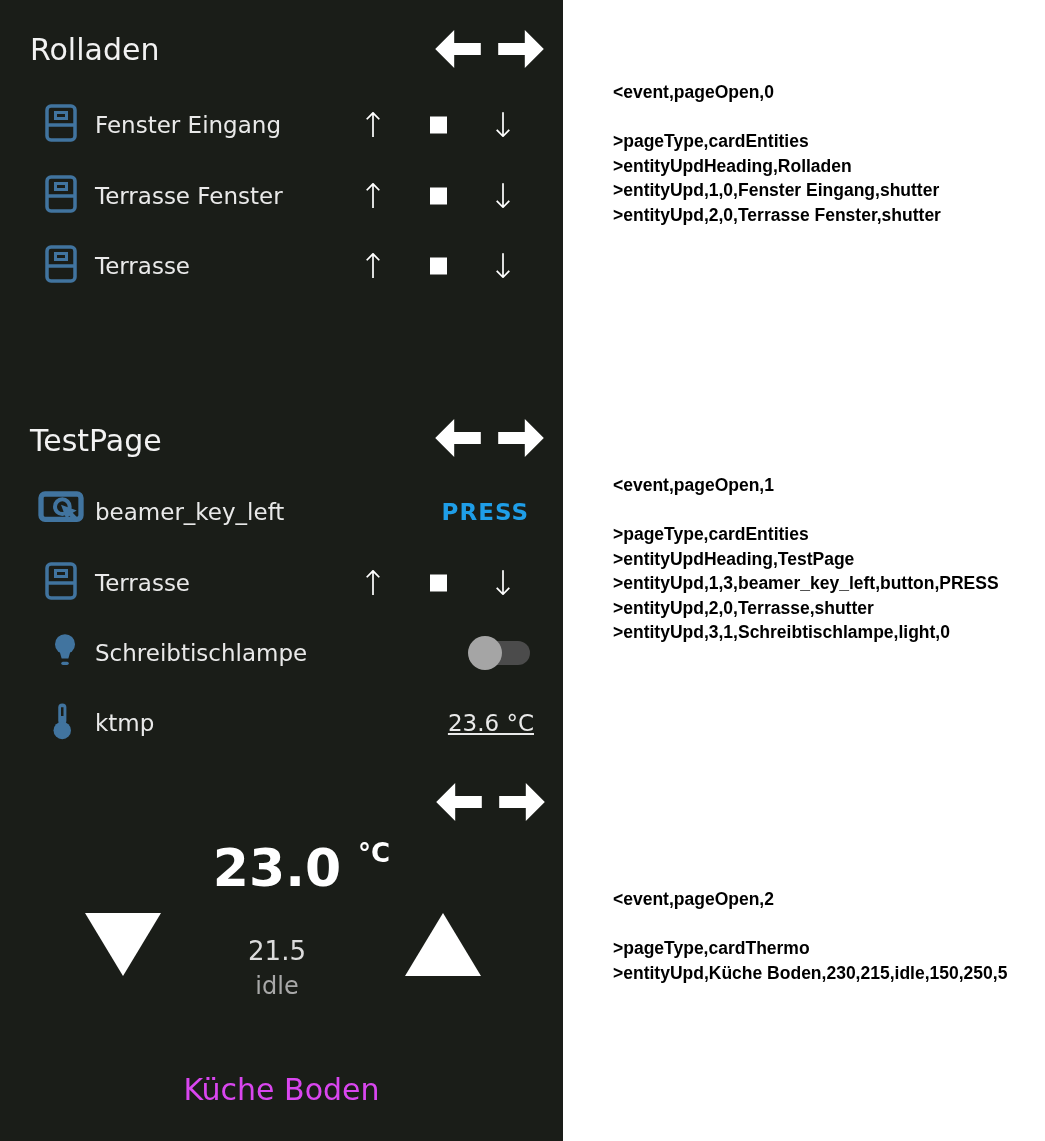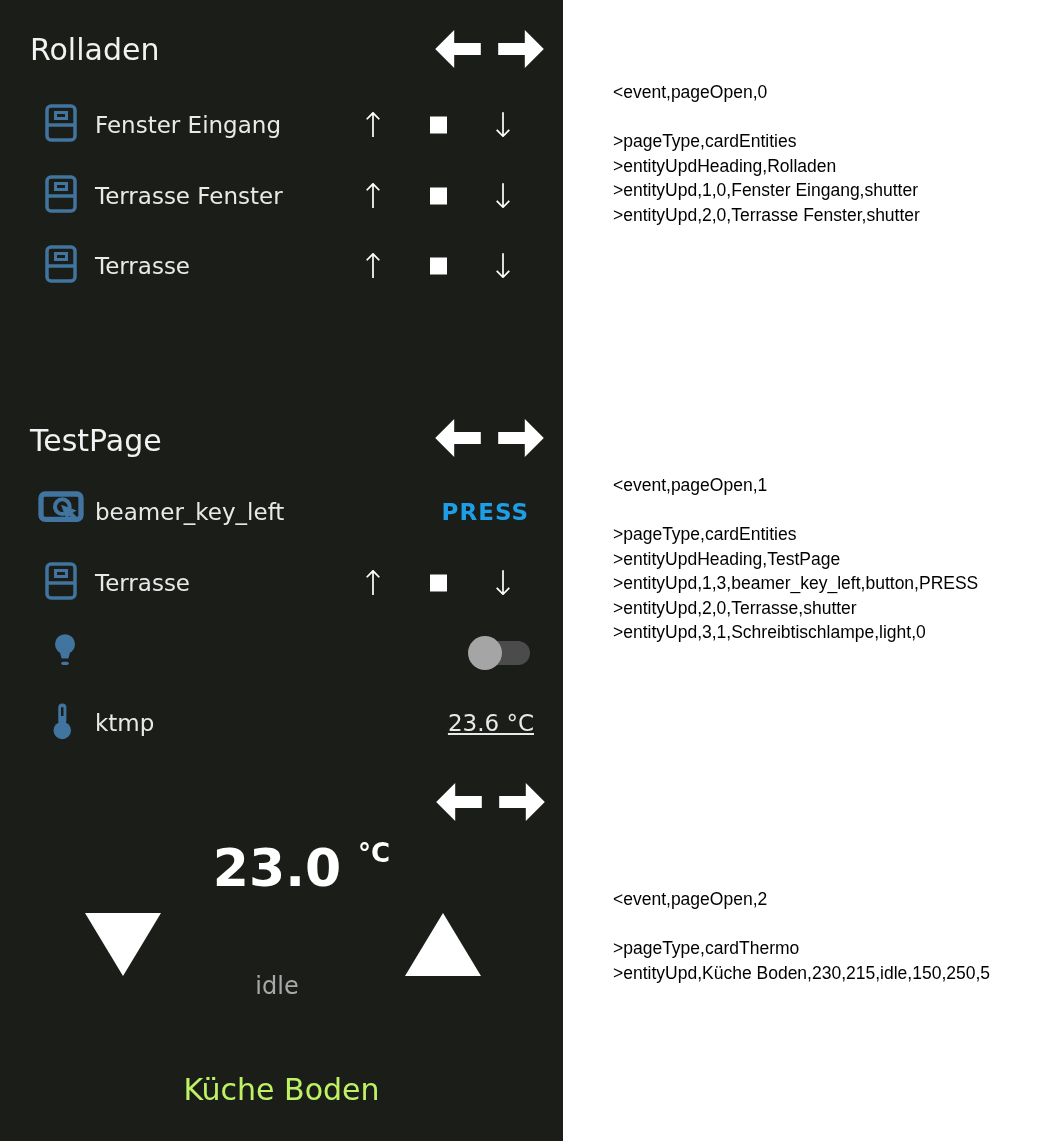--- a/index.html
+++ b/index.html
@@ -36,24 +36,24 @@
   .tri{position:absolute;width:0;height:0;}
   .tri-down{left:85px;top:913px;border-left:38px solid transparent;
     border-right:38px solid transparent;border-top:63px solid #ffffff;}
   .tri-up{left:405px;top:913px;border-left:38px solid transparent;
     border-right:38px solid transparent;border-bottom:63px solid #ffffff;}
   .target-temp{position:absolute;left:132px;top:936px;width:290px;text-align:center;
     font-size:26px;color:#dcdcdc;}
   .hvac-state{position:absolute;left:132px;top:972px;width:290px;text-align:center;
     font-size:24px;color:#a8a8a8;}
   .thermo-title{position:absolute;left:0;top:1072px;width:563px;text-align:center;
-    font-size:30px;color:#bef264;}
+    font-size:30px;color:#d946ef;}
   
   .proto{position:absolute;left:613px;font-family:"Liberation Sans",sans-serif;
-    font-weight:normal;font-size:17.5px;line-height:24.5px;color:#000;white-space:nowrap;}
+    font-weight:bold;font-size:17.5px;line-height:24.5px;color:#000;white-space:nowrap;}
   .proto .event{margin-bottom:24.5px;}
   #proto-0{top:80px;} #proto-1{top:473px;} #proto-2{top:887px;}
 </style>
 </head>
 <body>
 
 <div class="panel">
 
   <div class="card" style="top:0;height:410px;">
     <div class="heading" style="top:32px;">Rolladen</div>
@@ -155,20 +155,21 @@
     </div>
 
     <div class="row" style="top:226px;">
       <span class="icon" style="left:50px;">
         <svg width="30" height="38" viewBox="0 0 24 30">
             <circle cx="12" cy="9.5" r="8" fill="#41749f"></circle>
             <path d="M7.5,14.5 h9 l-1.8,6.5 h-5.4 z" fill="#41749f"></path>
             <rect x="9" y="23.5" width="6" height="2.6" rx="1.3" fill="#41749f"></rect>
           </svg>
       </span>
+      <span class="label">Schreibtischlampe</span>
       <span class="toggle">
         <span class="toggle-track"></span>
         <span class="toggle-knob"></span>
       </span>
     </div>
 
     <div class="row" style="top:296px;">
       <span class="icon" style="left:52px;">
         <svg width="20" height="38" viewBox="0 0 16 30">
             <rect x="5" y="1" width="6.5" height="17" rx="3.2" fill="#41749f"></rect>
@@ -193,20 +194,21 @@
             <path d="M14,0 L24,10 L14,20 V13.2 H0 V6.8 H14 Z" fill="#ffffff"></path>
           </svg>
         </span>
     </div>
   </div>
 
   <div class="big-temp">23.0</div>
   <div class="temp-unit">°C</div>
   <div class="tri tri-down"></div>
   <div class="tri tri-up"></div>
+  <div class="target-temp">21.5</div>
   <div class="hvac-state">idle</div>
   <div class="thermo-title">Küche Boden</div>
 </div>
 
 <div class="proto" id="proto-0">
   <div class="event">&lt;event,pageOpen,0</div>
   <div>&gt;pageType,cardEntities</div>
   <div>&gt;entityUpdHeading,Rolladen</div>
   <div>&gt;entityUpd,1,0,Fenster Eingang,shutter</div>
   <div>&gt;entityUpd,2,0,Terrasse Fenster,shutter</div>

